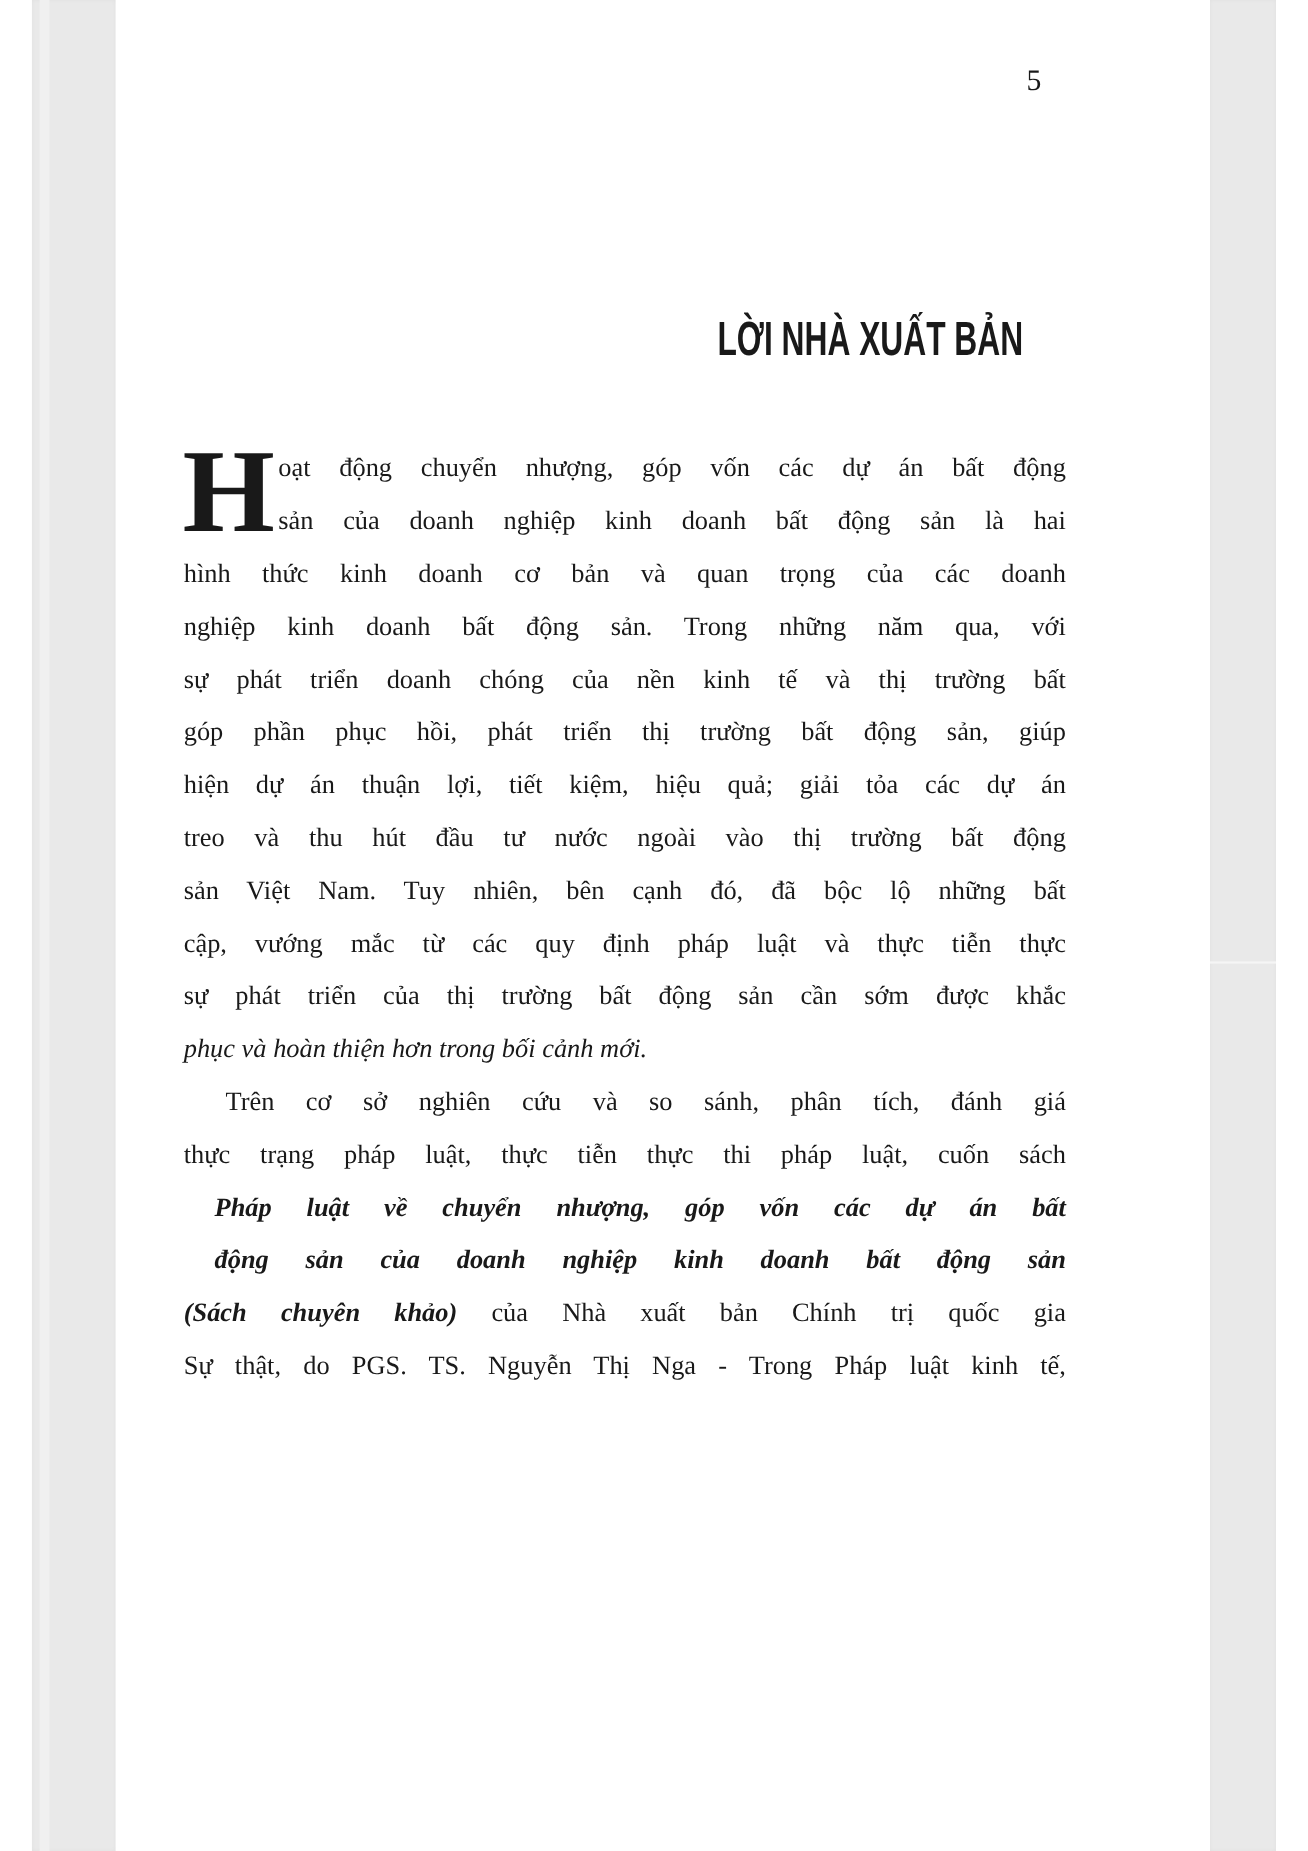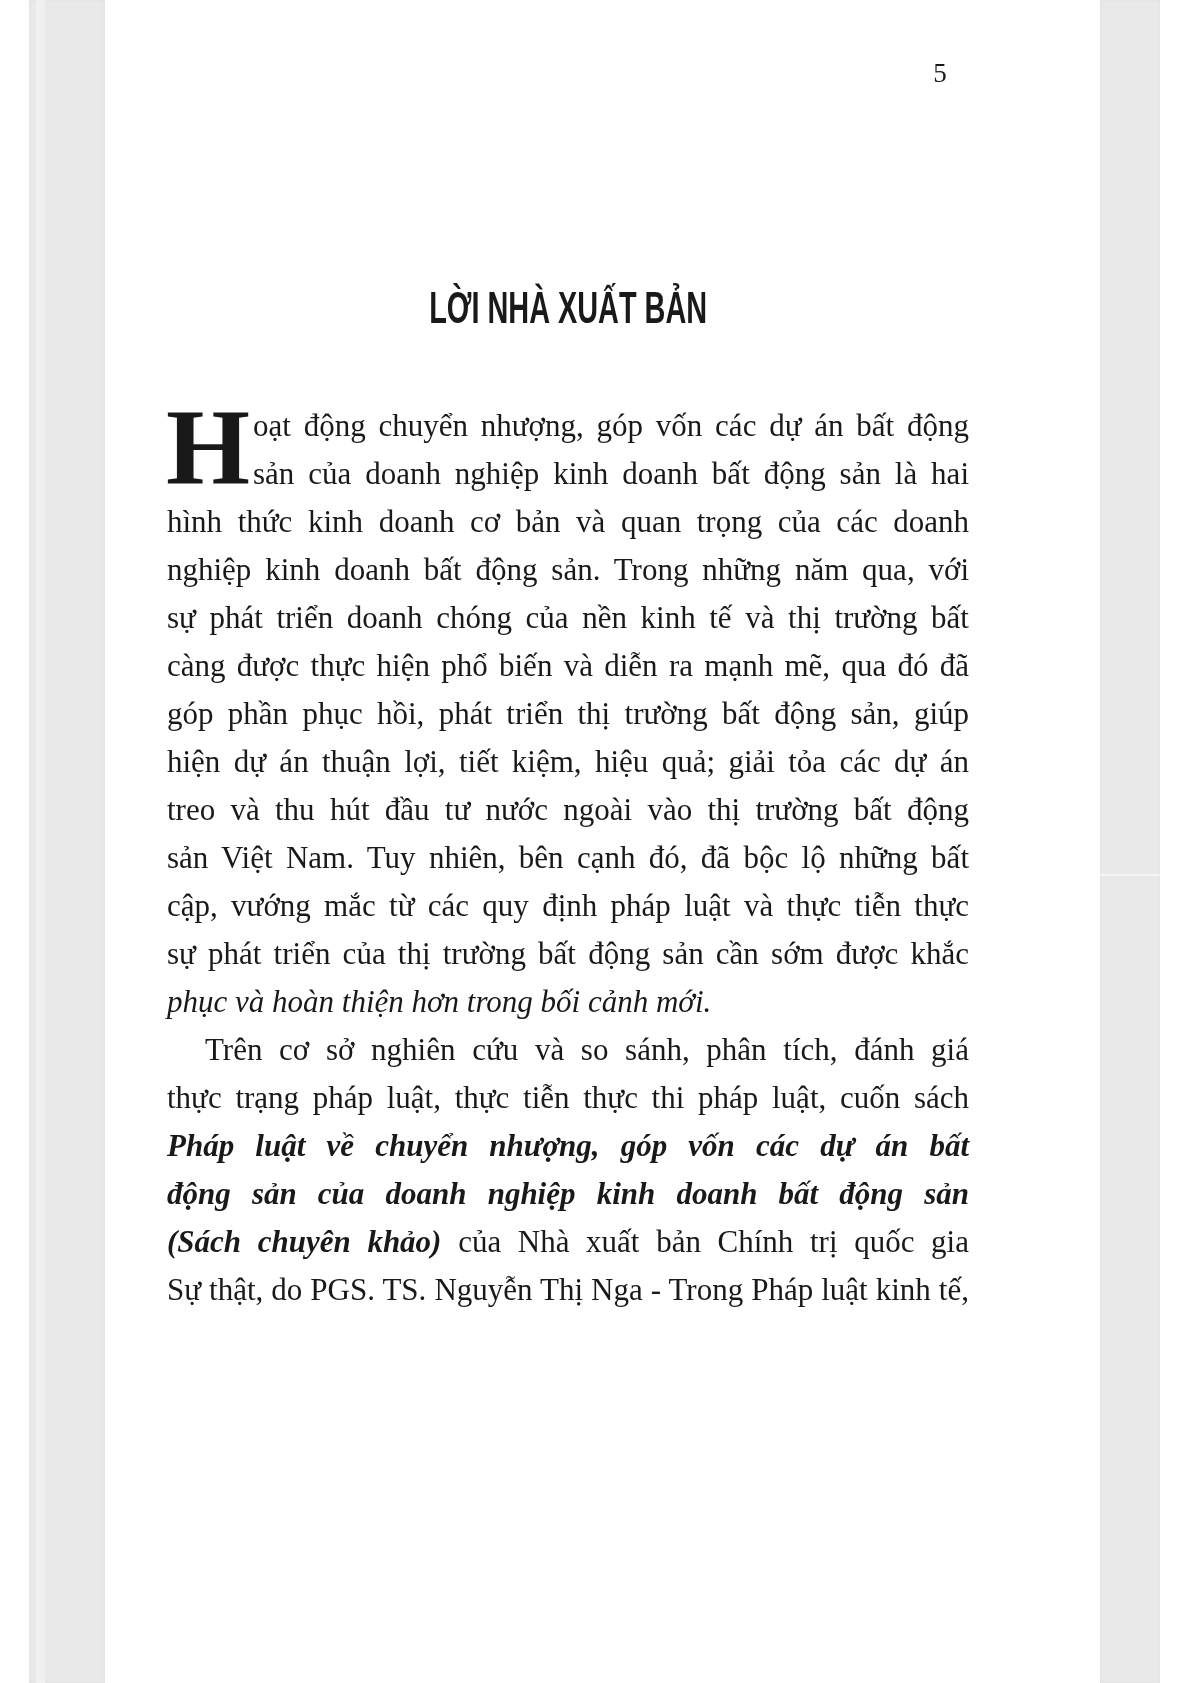--- a/index.html
+++ b/index.html
@@ -25,46 +25,46 @@
   .seam{
     position:absolute;left:1100px;width:60px;top:874px;height:2px;
     background:#f5f5f5;
   }
   .page-number{
     position:absolute;top:58px;left:910px;width:60px;
     font-size:27px;text-align:center;
   }
   .chapter-title{
     position:absolute;top:288px;left:167px;width:802px;
-    text-align:center;
+    text-align:right;
   }
   .chapter-title .tt{
     display:inline-block;
     font-family:"Liberation Sans", sans-serif;
     font-weight:bold;
     font-size:37px;
     letter-spacing:0px;
     transform:scale(0.78,1.18);
     transform-origin:center center;
     white-space:nowrap;
   }
   .body-text{
     position:absolute;left:167px;top:402px;width:802px;
-    font-size:31px;
+    font-size:24px;
   }
   .line{
     height:48px;line-height:48px;
     text-align:justify;
     text-align-last:justify;
     white-space:normal;
   }
   .line.after-drop{padding-left:86px;}
   .line.para-end{text-align-last:left;font-style:italic;}
   .line.indent{text-indent:38px;}
-  .line.bold-italic{font-weight:bold;font-style:italic;}
+  .line.bold-italic{font-weight:bold;font-style:italic;margin-left:28px;}
   .italic{font-style:italic;font-weight:bold;}
   .drop-cap{
     position:absolute;left:166px;top:394px;
     font-size:108px;line-height:1;
     font-weight:bold;
     font-family:"Liberation Serif", serif;
   }
 </style>
 </head>
 <body>
@@ -82,21 +82,20 @@
   </div>
 
   <div class="drop-cap">H</div>
 
   <div class="body-text">
     <div class="line after-drop">oạt động chuyển nhượng, góp vốn các dự án bất động</div>
     <div class="line after-drop">sản của doanh nghiệp kinh doanh bất động sản là hai</div>
     <div class="line">hình thức kinh doanh cơ bản và quan trọng của các doanh</div>
     <div class="line">nghiệp kinh doanh bất động sản. Trong những năm qua, với</div>
     <div class="line">sự phát triển doanh chóng của nền kinh tế và thị trường bất</div>
-    <div class="line">càng được thực hiện phổ biến và diễn ra mạnh mẽ, qua đó đã</div>
     <div class="line">góp phần phục hồi, phát triển thị trường bất động sản, giúp</div>
     <div class="line">hiện dự án thuận lợi, tiết kiệm, hiệu quả; giải tỏa các dự án</div>
     <div class="line">treo và thu hút đầu tư nước ngoài vào thị trường bất động</div>
     <div class="line">sản Việt Nam. Tuy nhiên, bên cạnh đó, đã bộc lộ những bất</div>
     <div class="line">cập, vướng mắc từ các quy định pháp luật và thực tiễn thực</div>
     <div class="line">sự phát triển của thị trường bất động sản cần sớm được khắc</div>
     <div class="line para-end">phục và hoàn thiện hơn trong bối cảnh mới.</div>
 
     <div class="line indent">Trên cơ sở nghiên cứu và so sánh, phân tích, đánh giá</div>
     <div class="line">thực trạng pháp luật, thực tiễn thực thi pháp luật, cuốn sách</div>

